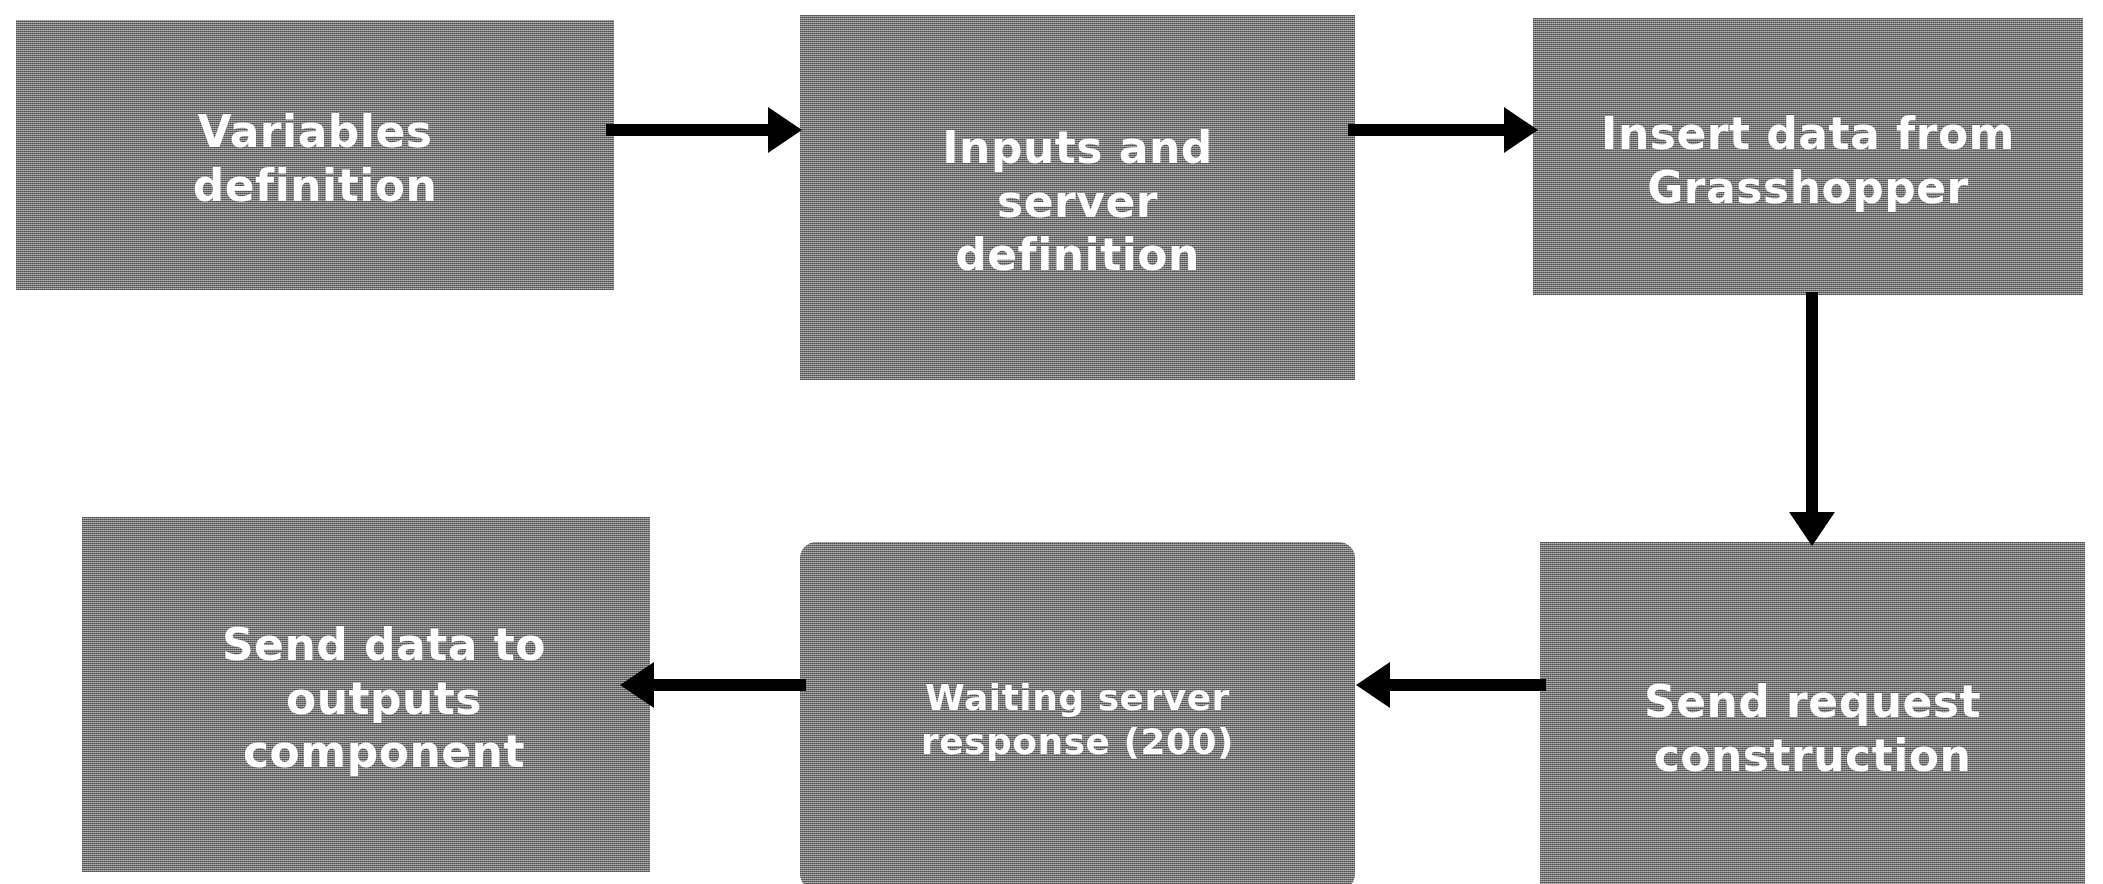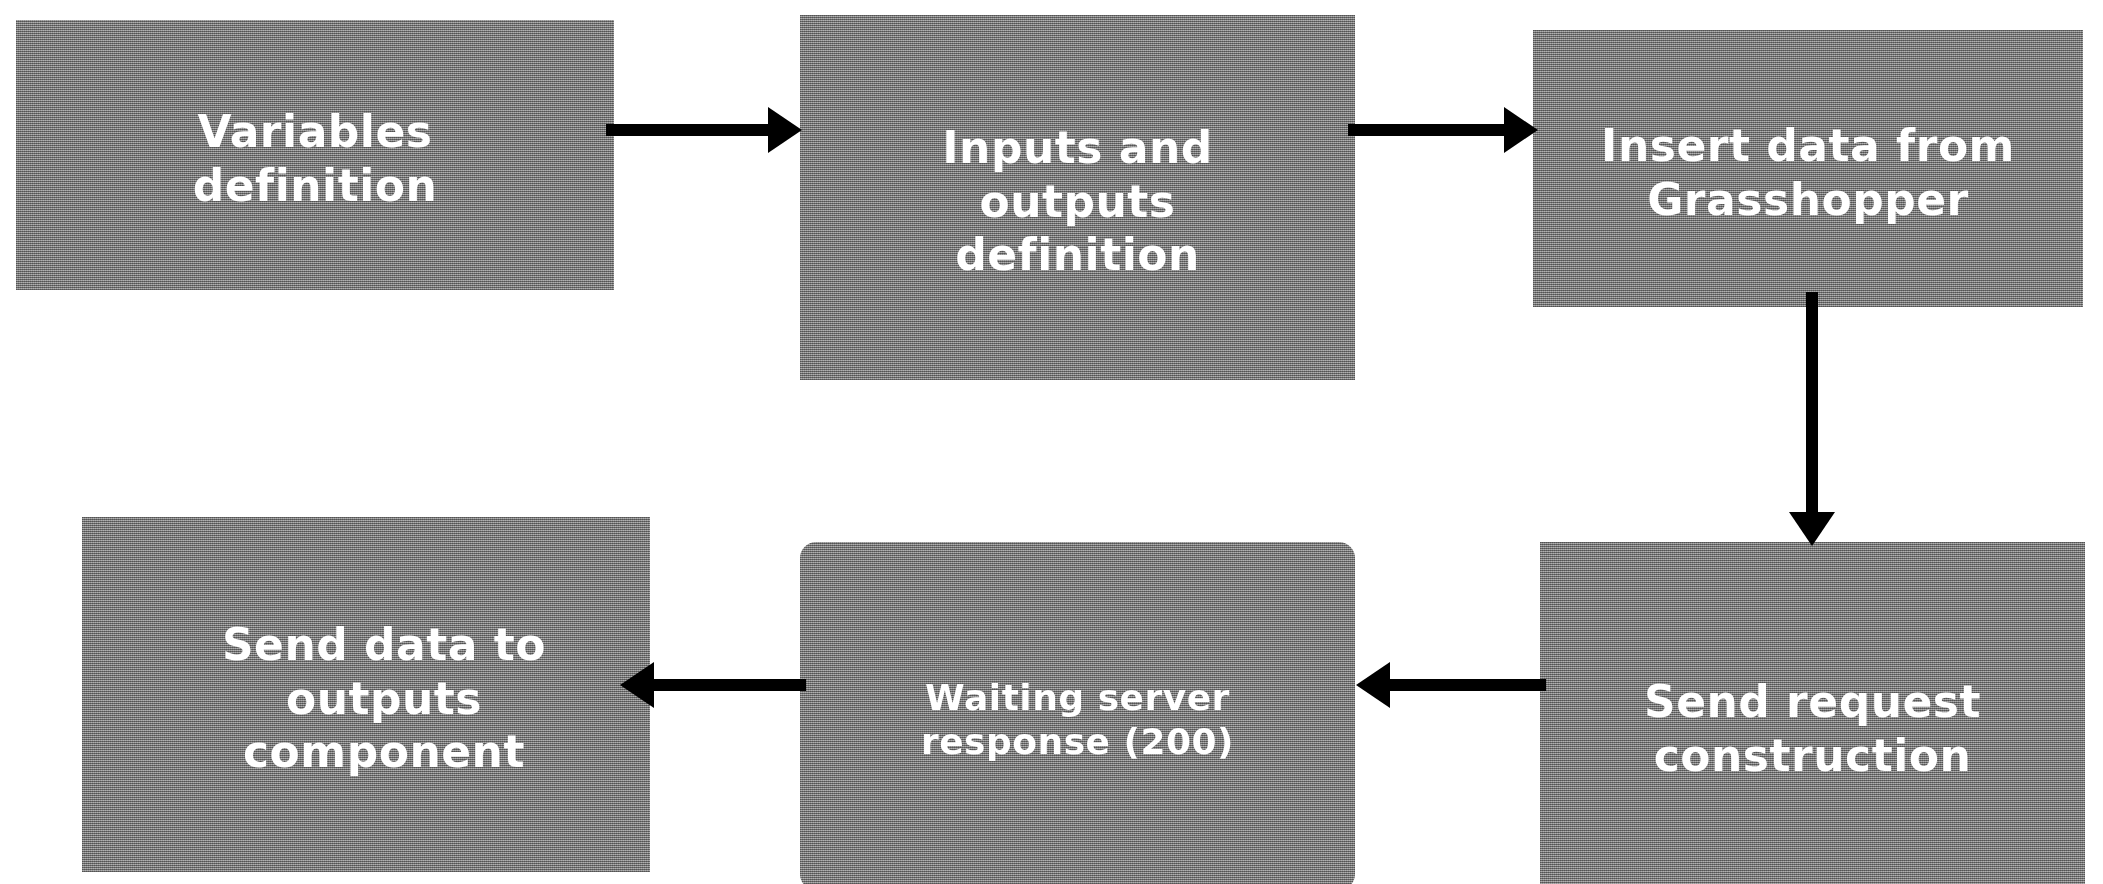--- a/index.html
+++ b/index.html
@@ -59,24 +59,24 @@
 <body>
 
 <div id="canvas">
 
 <div class="node" style="left: 16px; top: 20px; width: 598px; height: 270px; font-size: 44px; background-color: rgb(143, 143, 143); color: rgb(255, 255, 255);">
       <span class="node-label">Variables
 definition</span>
     </div>
     <div class="node" style="left: 800px; top: 15px; width: 555px; height: 365px; font-size: 44px; background-color: rgb(143, 143, 143); color: rgb(255, 255, 255);">
       <span class="node-label">Inputs and
-outputs
+server
 definition</span>
     </div>
-    <div class="node" style="left: 1533px; top: 30px; width: 550px; height: 277px; font-size: 44px; background-color: rgb(143, 143, 143); color: rgb(255, 255, 255);">
+    <div class="node" style="left: 1533px; top: 18px; width: 550px; height: 277px; font-size: 44px; background-color: rgb(143, 143, 143); color: rgb(255, 255, 255);">
       <span class="node-label">Insert data from
 Grasshopper</span>
     </div>
     <div class="node" style="left: 82px; top: 517px; width: 568px; height: 355px; font-size: 44px; background-color: rgb(143, 143, 143); color: rgb(255, 255, 255); padding-left: 36px;">
       <span class="node-label">Send data to
 outputs
 component</span>
     </div>
     <div class="node" style="left: 800px; top: 542px; width: 555px; height: 348px; font-size: 36px; background-color: rgb(143, 143, 143); color: rgb(255, 255, 255); border-radius: 16px;">
       <span class="node-label">Waiting server

